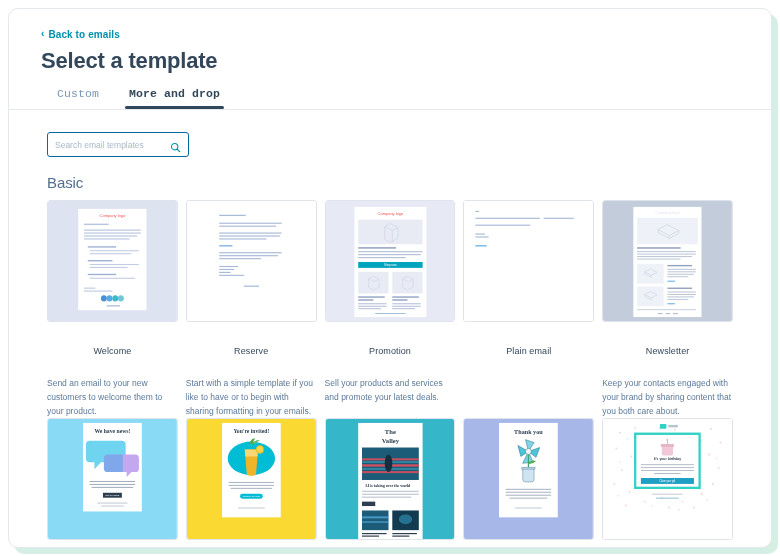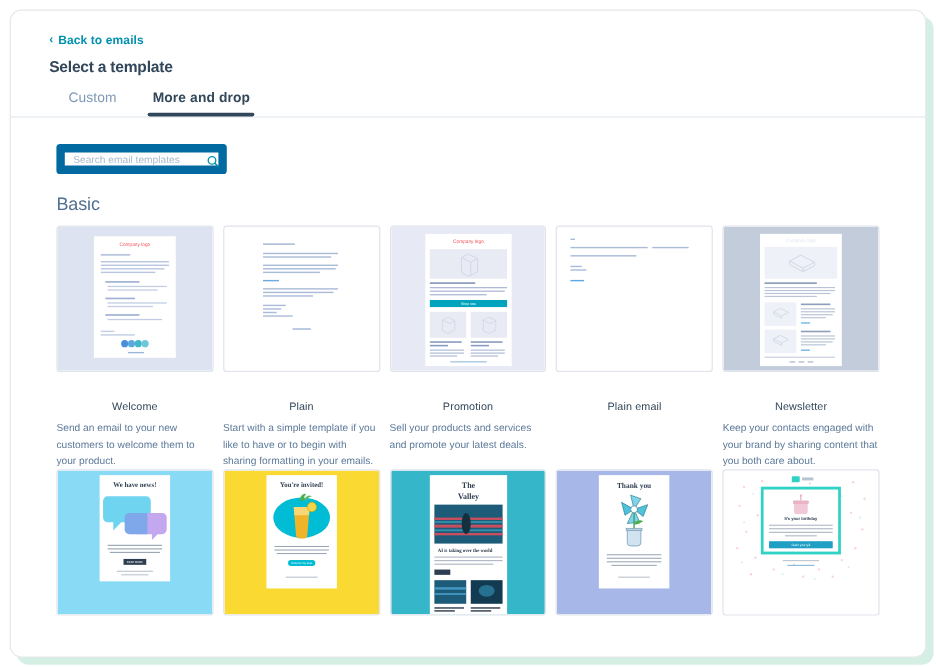--- a/index.html
+++ b/index.html
@@ -22,44 +22,45 @@
   
   .header { padding: 14px 32px 0 32px; }
   .back-link {
     display: inline-flex; align-items: center; gap: 4px;
     color: #0091ae; font-size: 10px; font-weight: 700;
     cursor: pointer; letter-spacing: .1px;
   }
   .back-chevron { font-size: 10px; line-height: 1; color: #0091ae; }
   .page-title {
     margin-top: 7px;
-    font-size: 13px; font-weight: 700; color: #33475b; letter-spacing: -.2px;
+    font-size: 22px; font-weight: 700; color: #33475b; letter-spacing: -.2px;
   }
   .tabs {
     margin-top: 13px;
     display: flex; gap: 30px; padding-left: 16px;
     position: relative;
+    font-family: Liberation Mono, monospace;
   }
   .tab {
     font-size: 11.5px; color: #7c98b6; padding-bottom: 9px;
     cursor: pointer; position: relative; letter-spacing: .1px;
   }
   .tab.active { color: #33475b; font-weight: 700; }
   .tab.active::after {
     content: ""; position: absolute; left: -4px; right: -4px; bottom: 0;
     height: 3px; background: #33475b; border-radius: 2px;
   }
   .tabs-rule {
     height: 1px; background: #e5eaee; margin: 0 -32px;
   }
   
   .body { padding: 22px 38px 0 38px; }
   .search-wrap {
     width: 142px; height: 25px;
-    border: 7px solid #0369a1; border-radius: 3px;
+    border: 1px solid #0369a1; border-radius: 3px;
     display: flex; align-items: center; padding: 0 7px;
     background: #fff;
   }
   .search-input {
     border: none; outline: none; flex: 1;
     font-size: 8.5px; color: #7c98b6;
     font-family: "Liberation Sans", sans-serif;
     background: transparent;
   }
   .search-input::placeholder { color: #a7b9cb; }
@@ -81,21 +82,21 @@
     background: #fff;
     position: relative;
   }
   .thumb svg { display: block; width: 100%; height: 100%; }
   .card-name {
     font-size: 9px; font-weight: 400; color: #33475b;
     margin-top: 24px; letter-spacing: .1px; text-align: center;
   }
   .card-desc {
     font-size: 8.5px; color: #5c7999; line-height: 1.65;
-    margin-top: 5px;
+    margin-top: 20px;
   }
   .more-grid { margin-bottom: 4px; }
   .more-grid .thumb { height: 122px; }
 </style>
 </head>
 <body>
 
 <div class="window">
 
   <div class="header">
@@ -182,21 +183,21 @@
                 <rect x="34" y="55" width="62" height="1.2"></rect>
                 <rect x="34" y="58" width="44" height="1.2"></rect>
               <rect x="34" y="66" width="20" height="1.2"></rect>
                 <rect x="34" y="69" width="16" height="1.2"></rect>
               <rect x="34" y="72" width="12" height="1.2"></rect>
                 <rect x="34" y="75" width="26" height="1.2"></rect>
               <rect x="60" y="86" width="16" height="1.2" fill="#9fb6d8"></rect>
             </g>
           </svg>
         </div>
-        <div class="card-name">Plain</div>
+        <div class="card-name">Reserve</div>
         <div class="card-desc">Start with a simple template if you like to have or to begin with sharing formatting in your emails.</div>
       </div>
 
       <div class="card">
         <div class="thumb">
           <svg viewBox="0 0 136 122" preserveAspectRatio="none">
             <rect width="136" height="122" fill="#e7e9f5"></rect>
             <rect x="30" y="6" width="76" height="112" fill="#ffffff"></rect>
             <text x="68" y="14" font-size="4.2" fill="#f2545b" text-anchor="middle" font-family="Liberation Sans">Company logo</text>
             <rect x="34" y="19" width="68" height="25" fill="#e9ebf4"></rect>

